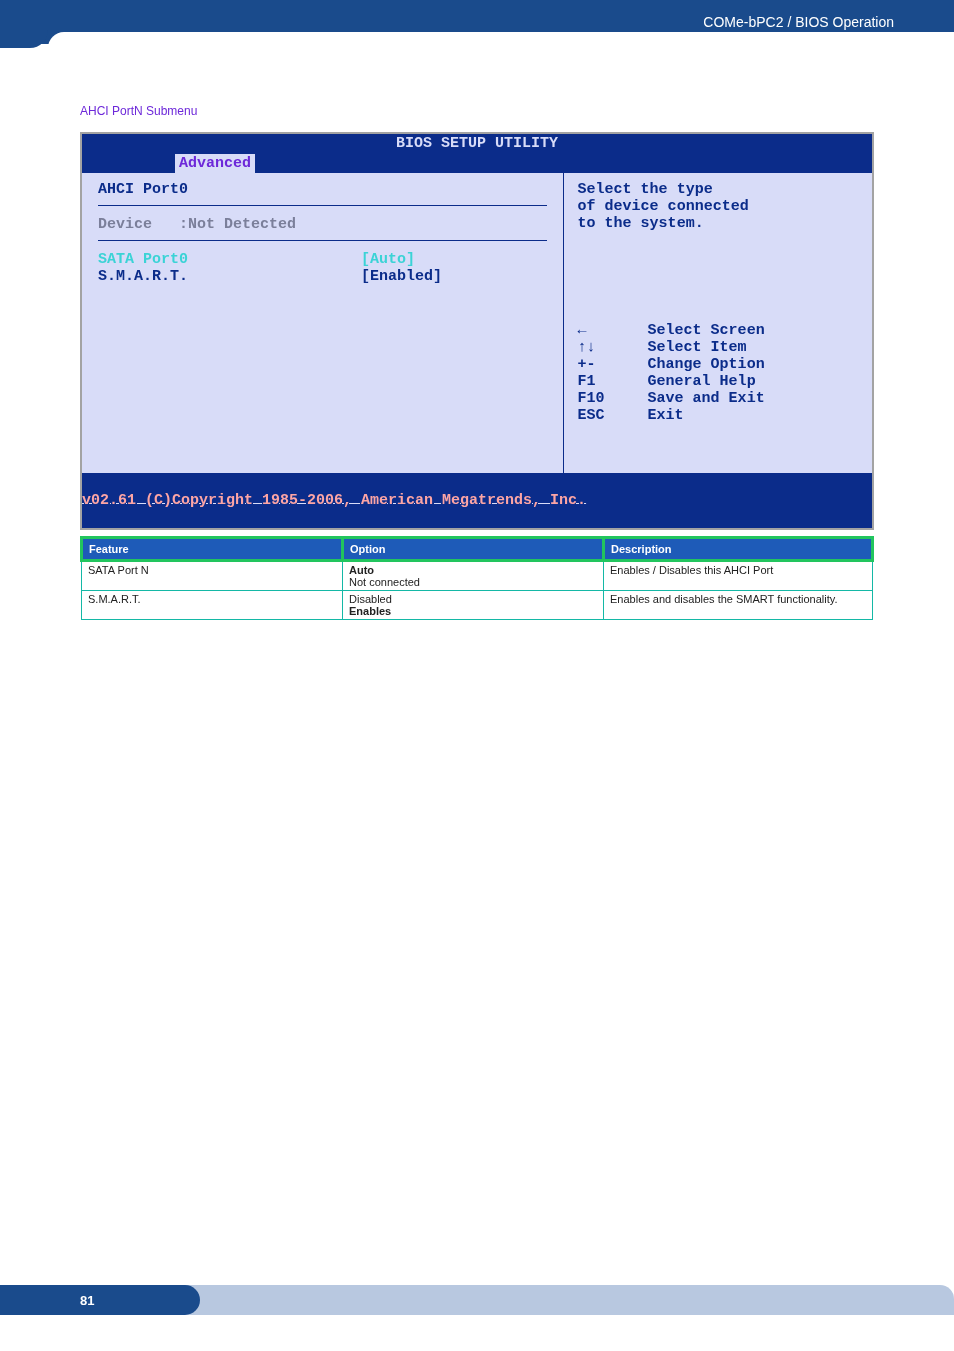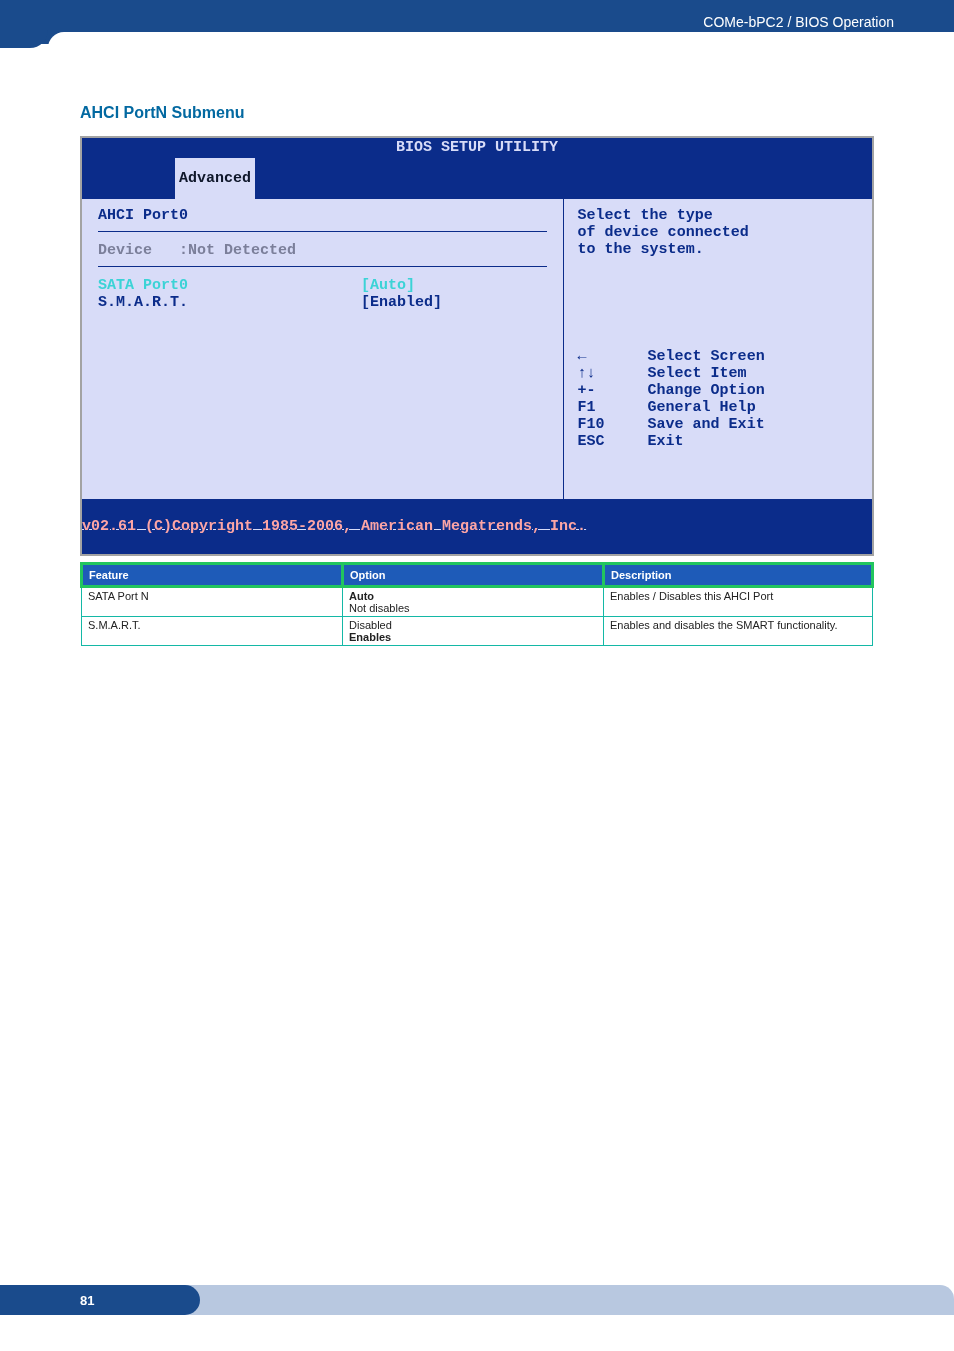--- a/index.html
+++ b/index.html
@@ -52,23 +52,23 @@
       height: 16px;
       background: #fff;
       border-top-left-radius: 16px;
     }
     .content-wrap {
       padding: 60px 80px 0 80px;
       position: relative;
       z-index: 2;
     }
     h2.section-title {
-      color: #0369a1;
-      font-size: 16px;
-      font-weight: bold;
+      color: #6d28d9;
+      font-size: 12px;
+      font-weight: normal;
       margin-bottom: 14px;
     }
     .bios-box {
       border: 2px solid #a3a3a3;
       background: #0b2c8a;
       font-family: 'Courier New', monospace;
       font-size: 15px;
       font-weight: bold;
       width: 100%;
     }
@@ -79,22 +79,22 @@
       padding: 1px 0;
       border-bottom: 1px solid #0b2c8a;
     }
     .bios-tabs {
       background: #0b2c8a;
       color: #d8dcf8;
       padding: 0 12px;
     }
     .bios-tab-sel {
       background: #d8dcf8;
-      color: #0f172a;
-      padding: 12px 4px;
+      color: #6d28d9;
+      padding: 1px 4px;
       display: inline-block;
     }
     .bios-body {
       display: flex;
       background: #d8dcf8;
       min-height: 300px;
     }
     .bios-left {
       flex: 1.6;
       border-right: 1px solid #0b2c8a;
@@ -261,21 +261,21 @@
         <th style="width:33%">Feature</th>
         <th style="width:33%">Option</th>
         <th style="width:34%">Description</th>
       </tr>
     </thead>
     <tbody>
       <tr>
         <td>SATA Port N</td>
         <td>
           <span class="bold">Auto</span><br>
-          <span>Not disables</span>
+          <span>Not connected</span>
         </td>
         <td>Enables / Disables this AHCI Port</td>
       </tr>
       <tr>
         <td>S.M.A.R.T.</td>
         <td>
           <span>Disabled</span><br>
           <span class="bold">Enables</span>
         </td>
         <td>Enables and disables the SMART functionality.</td>

